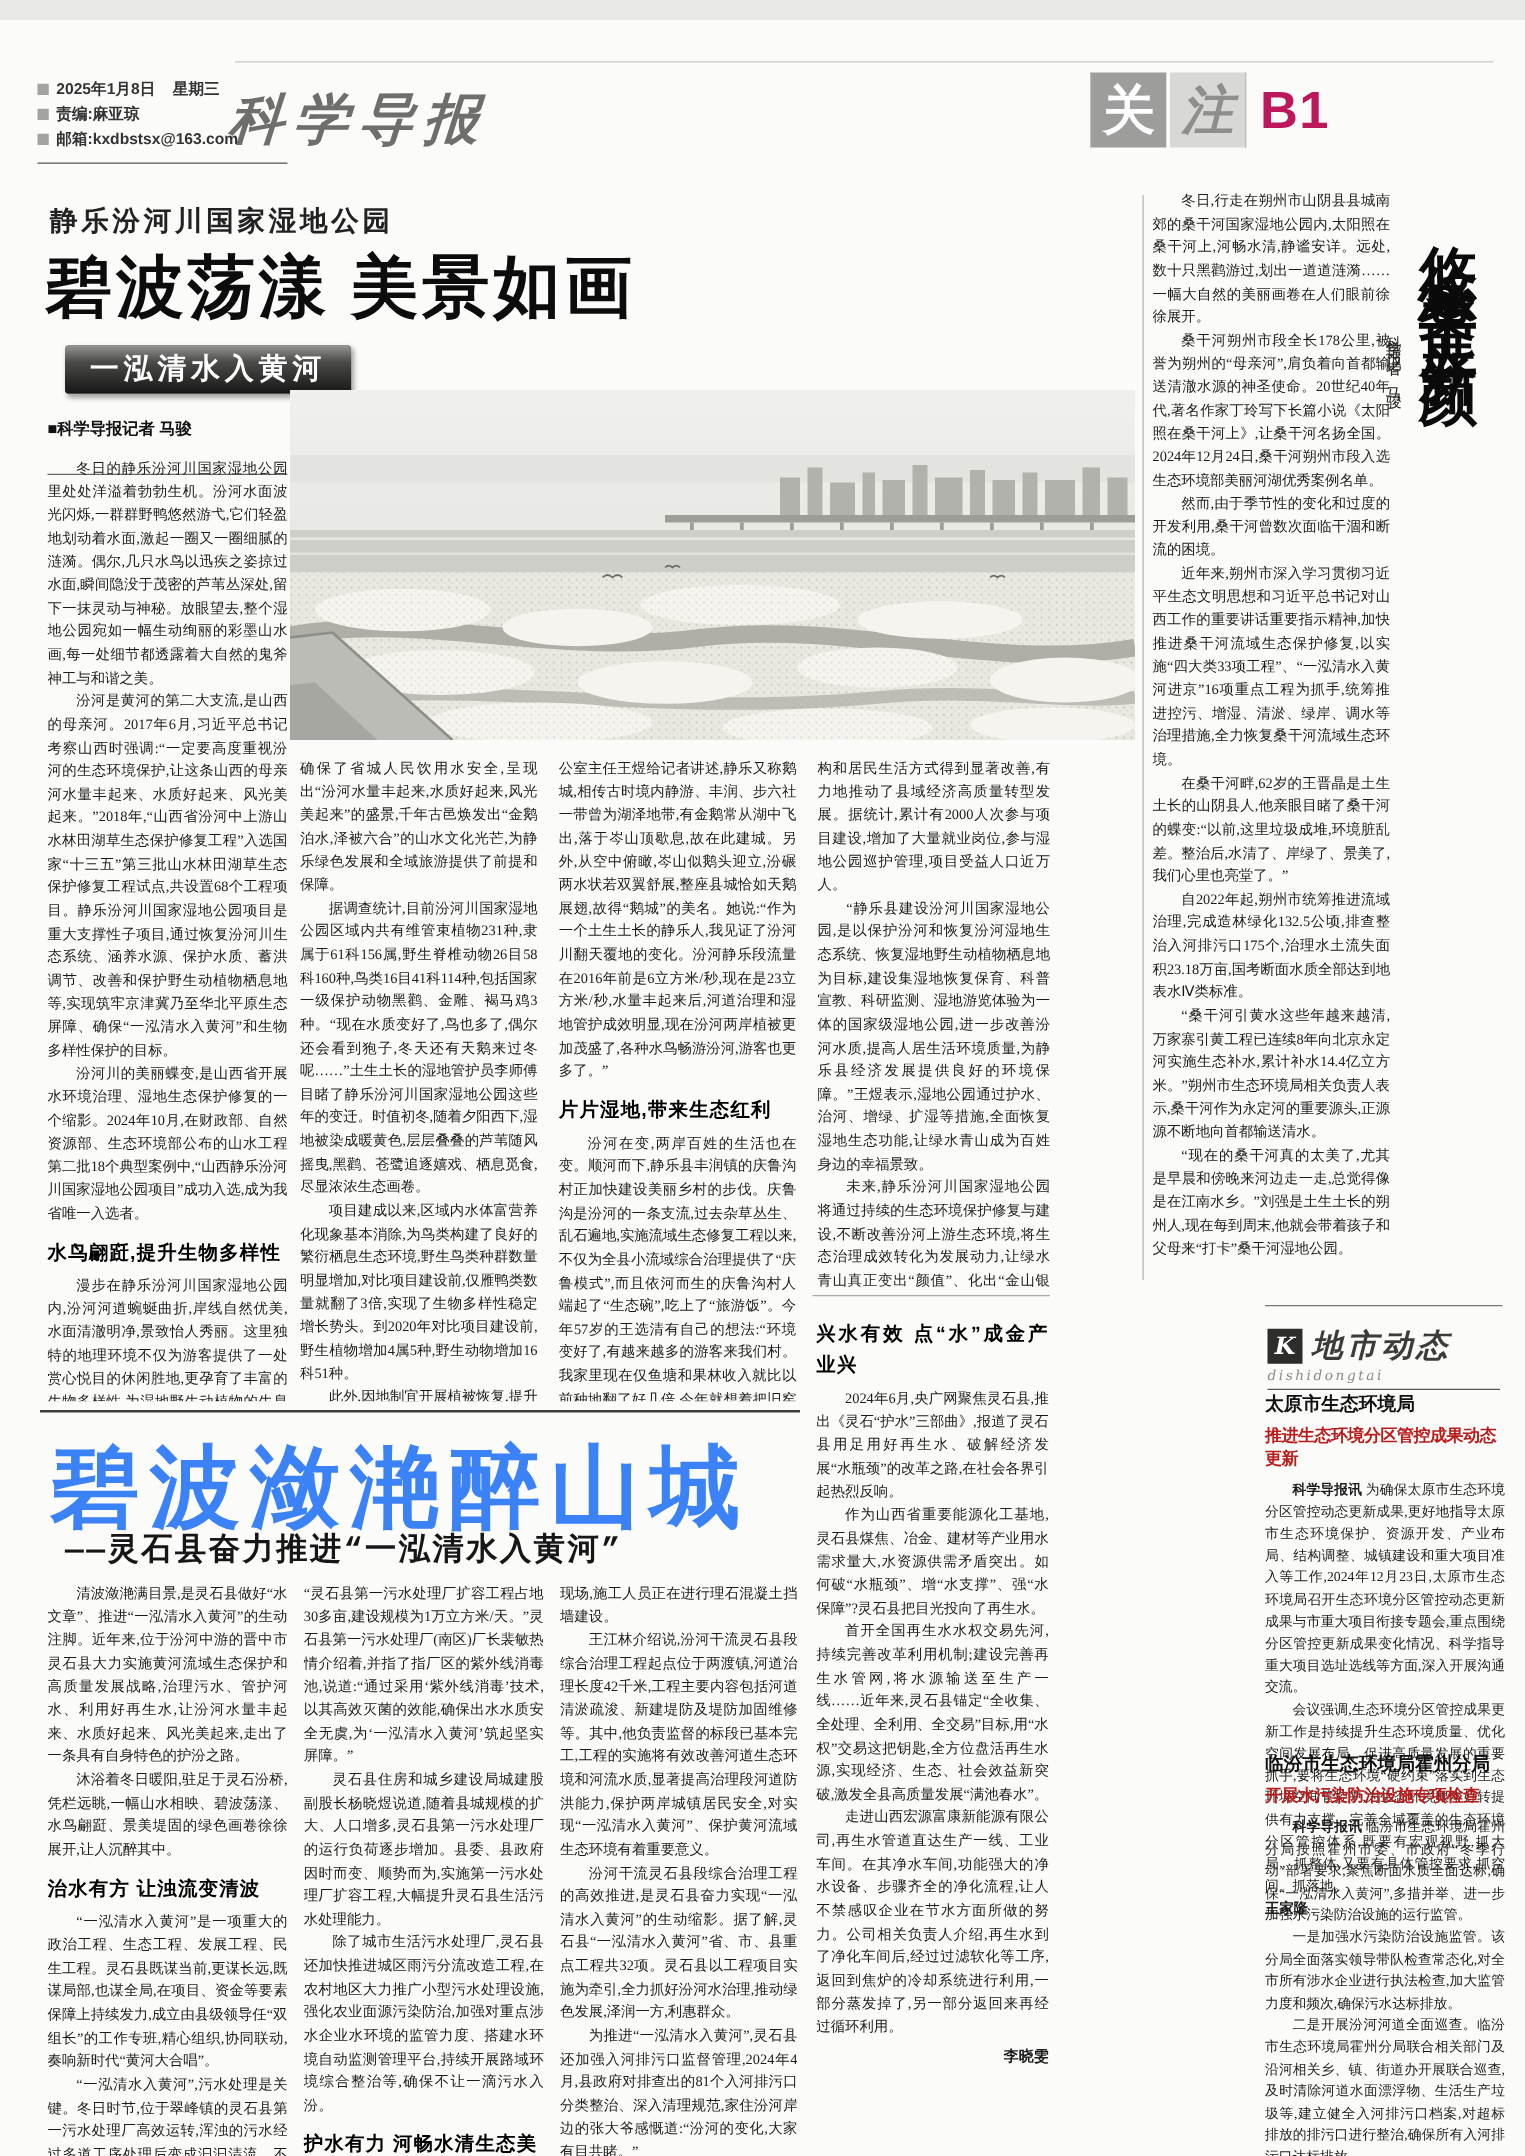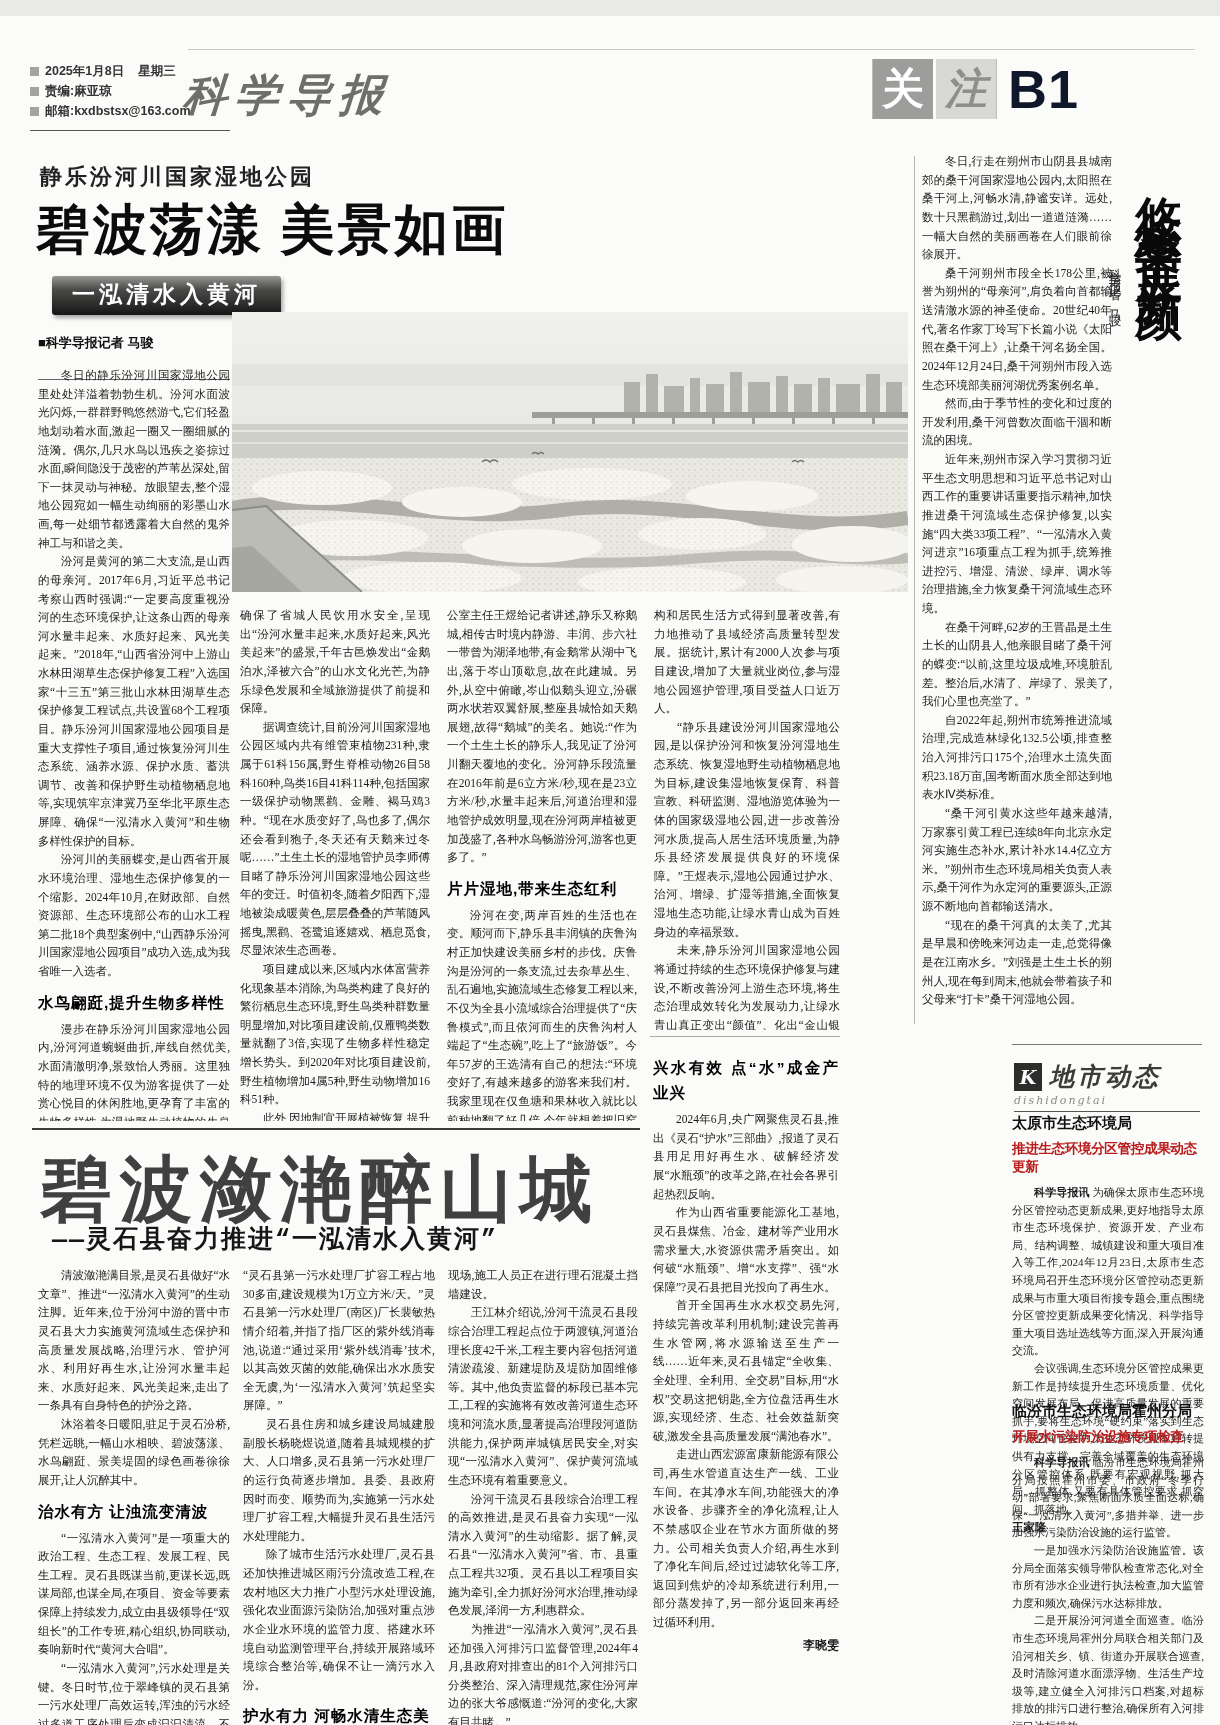--- a/index.html
+++ b/index.html
@@ -12,21 +12,21 @@
      font-family:"Liberation Sans",sans-serif;font-weight:bold;font-size:12.5px;color:#333;}
   #header-info .row{display:flex;align-items:center;margin:3px 0;white-space:nowrap;}
   #header-info .sq{width:9px;height:9px;background:#a3a3a0;margin-right:6px;flex:0 0 auto;}
   #masthead{left:183px;top:50px;font-family:"DejaVu Serif",serif;font-style:italic;font-weight:bold;
      font-size:44px;color:#6e6e6c;letter-spacing:8px;transform:skewX(-4deg);}
   #page-label{left:872px;top:42px;display:flex;align-items:center;}
   .plbox{width:60px;height:60px;display:flex;align-items:center;justify-content:center;
      font-family:"Liberation Sans",sans-serif;font-weight:900;font-size:42px;margin-right:3px;}
   #pl-guan{background:#9d9d9b;color:#fff;border-left:1px solid #bbb;}
   #pl-zhu{background:#d8d8d5;color:#8e8e8b;font-family:"DejaVu Serif",serif;font-style:italic;border-right:1px solid #bbb;}
-  #pl-b1{font-family:"Liberation Sans",sans-serif;font-weight:900;font-size:54px;color:#0f172a;margin-left:8px;letter-spacing:1px;}
+  #pl-b1{font-family:"Liberation Sans",sans-serif;font-weight:900;font-size:42px;color:#be185d;margin-left:8px;letter-spacing:1px;}
   
   #lead-kicker{left:40px;top:146px;font-family:"Liberation Sans",sans-serif;font-size:22px;
      font-weight:600;letter-spacing:3px;color:#222;}
   #lead-headline{left:36px;top:178px;font-family:Liberation Serif, serif;font-weight:900;
      font-size:54px;letter-spacing:3px;color:#0c0c0c;}
   #lead-badge{left:52px;top:260px;padding:3px 20px 5px;background:linear-gradient(180deg,#969694 0%,#4a4a48 35%,#161616 100%);
      color:#fff;font-family:"Liberation Sans",sans-serif;font-weight:bold;font-size:23px;letter-spacing:4px;
      border-radius:3px;box-shadow:2px 3px 4px rgba(0,0,0,.35);}
   #lead-badge::before{content:"";position:absolute;left:-18px;top:-7px;width:250px;height:8px;
      background:#bdbdba;transform:skewX(-30deg);z-index:-1;}
@@ -58,21 +58,21 @@
   #ln-pinyin{font-family:"DejaVu Serif",serif;font-style:italic;font-size:11px;color:#8a8a88;letter-spacing:2px;margin-top:1px;}
   .ln-item{position:absolute;left:1012px;width:192px;}
   .ln-kicker{font-family:"Liberation Sans",sans-serif;font-weight:bold;font-size:15px;color:#111;}
   .ln-headline{font-family:"Liberation Sans",sans-serif;font-weight:900;font-size:13.6px;letter-spacing:-0.4px;
      margin-top:7px;color:#b91c1c;}
   .ln-body{margin-top:8px;font-size:11px;line-height:1.6;text-align:justify;}
   .ln-body p{margin:0;text-indent:2em;}
   .ln-body p.sign{text-indent:0;font-family:"Liberation Sans",sans-serif;font-weight:bold;font-size:11.5px;}
   
   #bt-headline{left:40px;top:1126px;font-family:"Liberation Sans",sans-serif;font-weight:900;
-     font-size:72px;letter-spacing:8px;color:#404040;}
+     font-size:72px;letter-spacing:8px;color:#3b82f6;}
   #bt-subtitle{left:52px;top:1206px;font-family:Liberation Mono, monospace;font-weight:600;
      font-size:25px;letter-spacing:2px;color:#161616;}
   #bt-col1{left:38px;top:1250px;height:468px;}
   #bt-col2{left:243px;top:1250px;height:468px;}
   #bt-col3{left:448px;top:1250px;width:190px;height:468px;}
   #bt-col4{left:653px;top:1030px;width:186px;height:688px;}
 </style>
 </head>
 <body>
 

